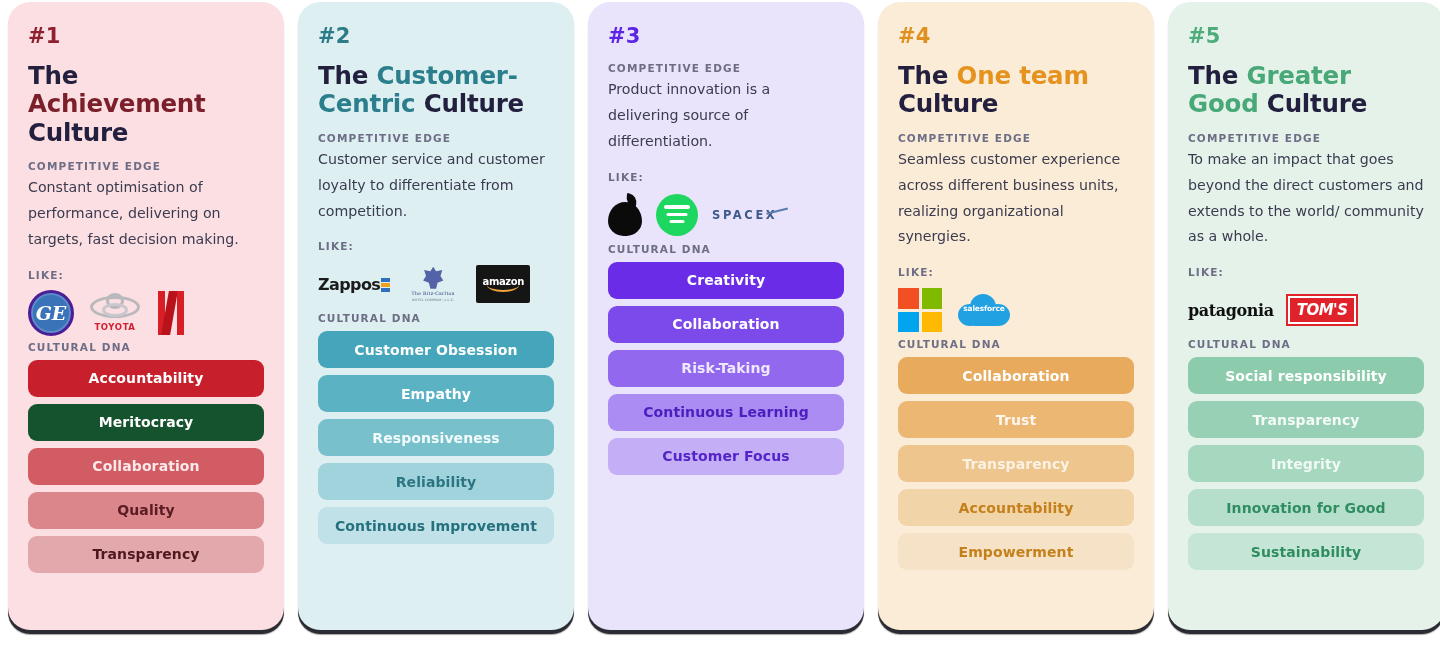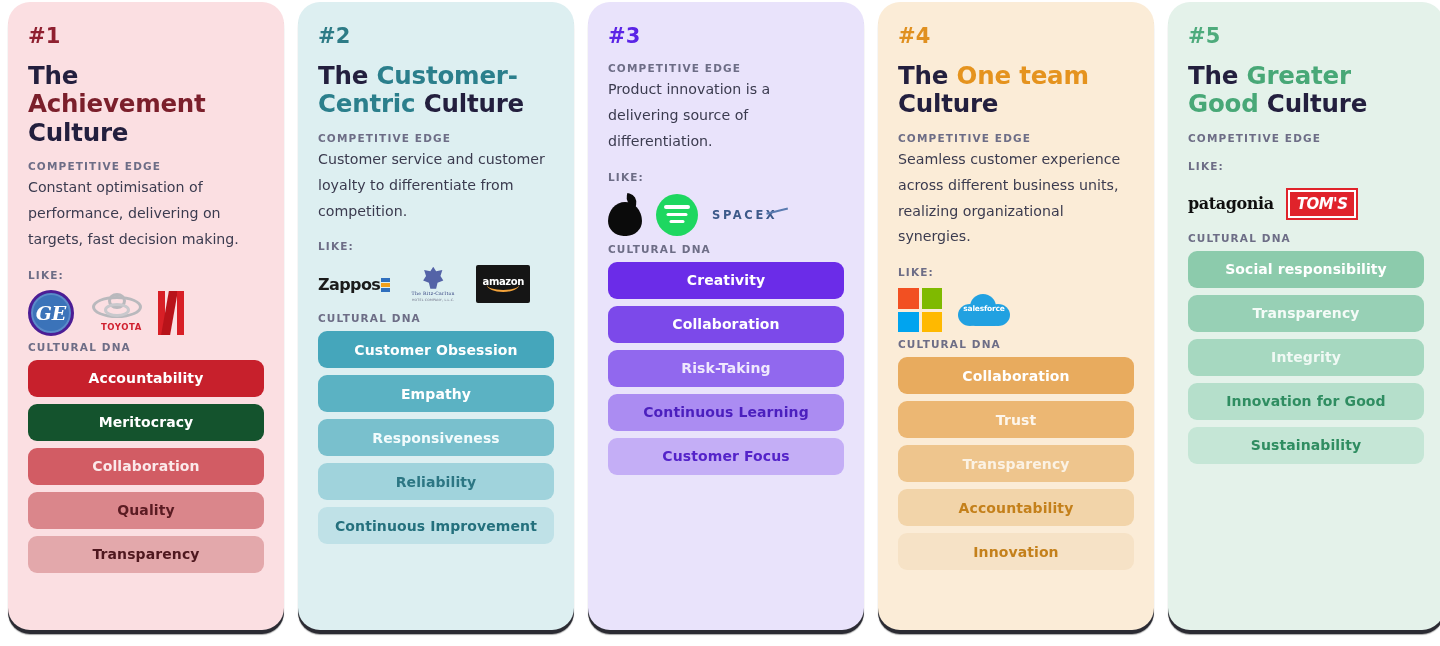--- a/index.html
+++ b/index.html
@@ -93,21 +93,21 @@
 
   .ge {
     width: 46px; height: 46px; border-radius: 50%;
     background: #3b73b9;
     border: 3px solid #4c1d95;
     display:flex; align-items:center; justify-content:center;
     color:#fff; font-style: italic; font-size: 19px; font-weight: 700;
     font-family: "DejaVu Serif", "Liberation Serif", serif;
     box-shadow: inset 0 0 0 2px #5b8bc9;
   }
-  .toyota { width: 54px; display:flex; flex-direction:column; align-items:flex-end; gap:1px;}
+  .toyota { width: 54px; display:flex; flex-direction:column; align-items:center; gap:1px;}
   .toyota-mark { width: 50px; height: 28px; position: relative; }
   .toyota-mark .e1, .toyota-mark .e2, .toyota-mark .e3 {
     position:absolute; border: 3px solid #b9b9bd; border-radius: 50%;
   }
   .toyota-mark .e1 { left:0; top:3px; width:50px; height:22px; }
   .toyota-mark .e2 { left:16px; top:0px; width:18px; height:16px; }
   .toyota-mark .e3 { left:12px; top:10px; width:26px; height:14px; border-color:#c9c9cd;}
   .toyota-txt { font-size: 8.5px; font-weight: 700; color: #d0202f; letter-spacing: .6px; }
 
   .netflix {
@@ -316,27 +316,28 @@
             <span class="t">salesforce</span>
           </div>
         </div>
       </div>
       <div class="dna-label">CULTURAL DNA</div>
       <div class="pills">
         <div class="pill" style="background: rgb(232, 171, 94); color: rgb(255, 255, 255);">Collaboration</div>
         <div class="pill" style="background: rgb(236, 183, 115); color: rgb(253, 246, 236);">Trust</div>
         <div class="pill" style="background: rgb(238, 197, 141); color: rgb(251, 242, 228);">Transparency</div>
         <div class="pill" style="background: rgb(242, 212, 169); color: rgb(196, 128, 27);">Accountability</div>
-        <div class="pill" style="background: rgb(246, 226, 198); color: rgb(196, 128, 27);">Innovation</div>
+        <div class="pill" style="background: rgb(246, 226, 198); color: rgb(196, 128, 27);">Empowerment</div>
       </div>
     </div>
     <div class="card" style="background: rgb(228, 242, 234);">
       <div class="rank" style="color: rgb(78, 171, 124);">#5</div>
       <div class="title"><span>The </span><span class="accent" style="color: rgb(72, 168, 119);">Greater Good</span><span> Culture</span></div>
       <div class="sec-label">COMPETITIVE EDGE</div>
+      <div class="edge-text">To make an impact that goes beyond the direct customers and extends to the world/ community as a whole.</div>
       <div class="like-label">LIKE:</div>
       <div class="logos">
         <div class="logo">
           <div class="patagonia">patagonia</div>
         </div>
         <div class="logo">
           <div class="toms">
             <span>TOM'S</span>
           </div>
         </div>

